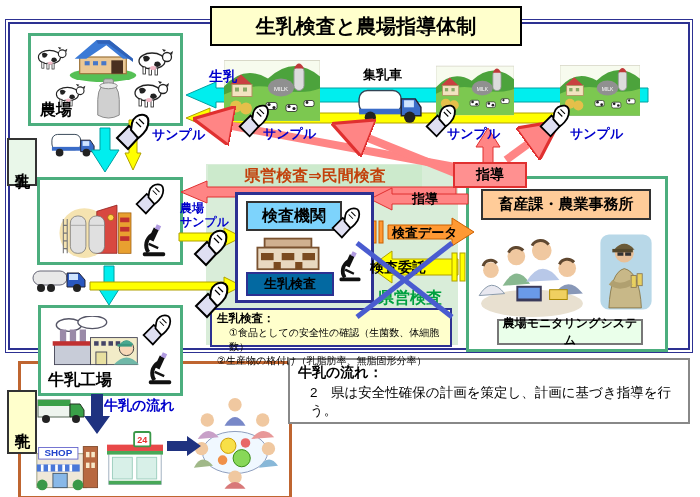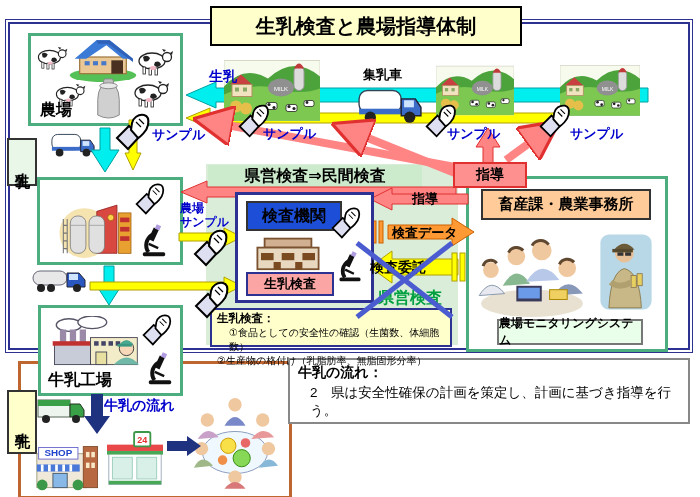--- a/index.html
+++ b/index.html
@@ -1,21 +1,21 @@
 <!DOCTYPE html>
 <html><head>
 <meta charset="utf-8">
 <style>
   body{margin:0}
   #stage{position:relative;width:700px;height:497px;background:#fff;overflow:hidden;
          font-family:"Liberation Sans","DejaVu Sans",sans-serif;color:#000}
   .abs{position:absolute}
   .b{font-weight:bold}
   .blue{color:#0000cc}
-  .ctr{display:flex;align-items:center;justify-content:center;}
+  .ctr{display:flex;align-items:center;justify-content:center;text-align:center}
   .frame{border:2px solid #2d3192;box-shadow:0 0 0 2px #fff,0 0 0 3px #2d3192}
   .greenbox{background:#fff;border:3px solid #4cae7e}
   .vert{writing-mode:vertical-rl;text-orientation:upright;letter-spacing:1px}
   .prewrap{white-space:pre-line}
   svg{display:block}
 </style>
 </head>
 <body>
 
 <div id="stage">
@@ -228,21 +228,21 @@
           <path d="M70,78 Q80,62 90,76 Z" fill="#88b8d8"></path>
         <circle cx="45" cy="88" r="7" fill="#f0c8a0"></circle>
           <path d="M34,100 Q45,86 56,100 Z" fill="#d87878"></path>
       </symbol>
     </defs>
   </svg>
 
   <div class="abs frame" style="left:8px;top:22px;width:678px;height:324px;z-index:0"></div>
 
   <div class="abs" style="left:206px;top:164px;width:252px;height:181px;background:#d9edd9;z-index:1"></div>
-  <div class="abs ctr b" style="left:208px;top:165px;width:214px;height:23px;background:#cceacc;font-size:16px;color:#000000;z-index:1">県営検査⇒民間検査</div>
+  <div class="abs ctr b" style="left:208px;top:165px;width:214px;height:23px;background:#cceacc;font-size:16px;color:#c2410c;z-index:1">県営検査⇒民間検査</div>
 
   <svg class="abs" style="left:0;top:0;z-index:2" width="700" height="497">
     <polygon points="186,95 216,82 216,88 648,88 648,102 216,102 216,108" fill="#00eeee" stroke="#00a0a0"></polygon>
     <polygon points="186,118 210,108 210,113 560,113 560,123 210,123 210,128" fill="#ffff00" stroke="#b0a000"></polygon>
   </svg>
 
   <svg class="abs" style="left:224px;top:60px;z-index:3" width="96" height="61">
       <use href="#sym-pasture"></use>
     </svg>
   <svg class="abs" style="left:436px;top:60px;z-index:3" width="78" height="61">
@@ -359,25 +359,25 @@
     <rect x="372" y="221" width="4" height="22" fill="#ff9933" stroke="#cc6000"></rect>
     <rect x="379" y="221" width="4" height="22" fill="#ff9933" stroke="#cc6000"></rect>
     <polygon points="370,267 392,251 392,259 458,259 458,275 392,275 392,283" fill="#ffff00" stroke="#b0a000"></polygon>
     <rect x="452" y="253" width="5" height="28" fill="#ffff00" stroke="#b0a000"></rect>
     <rect x="460" y="253" width="5" height="28" fill="#ffff00" stroke="#b0a000"></rect>
     <polygon points="97,434 84,416 91,416 91,394 103,394 103,416 110,416" fill="#1f3280"></polygon>
     <polygon points="201,446 187,436 187,441 167,441 167,451 187,451 187,456" fill="#1f3280"></polygon>
   </svg>
 
   <div class="abs" style="left:235px;top:192px;width:133px;height:105px;background:#fff;border:3px solid #2d3192;z-index:5">
-    <div class="abs ctr b" style="left:8px;top:6px;width:92px;height:26px;background:#1d4ed8;border:2px solid #333;font-size:16px">検査機関</div>
+    <div class="abs ctr b" style="left:8px;top:6px;width:92px;height:26px;background:#7dd3fc;border:2px solid #333;font-size:16px">検査機関</div>
     <svg class="abs" style="left:10px;top:40px" width="80" height="36">
         <use href="#sym-building"></use>
       </svg>
-    <div class="abs ctr b" style="left:8px;top:77px;width:84px;height:20px;background:#fca5a5;border:2px solid #2d3192;font-size:13px">生乳検査</div>
+    <div class="abs ctr b" style="left:8px;top:77px;width:84px;height:20px;background:#0369a1;border:2px solid #2d3192;font-size:13px">生乳検査</div>
     <svg class="abs" style="left:92px;top:10px" width="34" height="36">
         <use href="#sym-hand"></use>
       </svg>
     <svg class="abs" style="left:97px;top:56px" width="30" height="32">
         <use href="#sym-scope"></use>
       </svg>
   </div>
 
   <div class="abs ctr b" style="left:453px;top:162px;width:70px;height:22px;background:#ff9090;border:2px solid #e03030;font-size:14px;z-index:5">指導</div>
 

